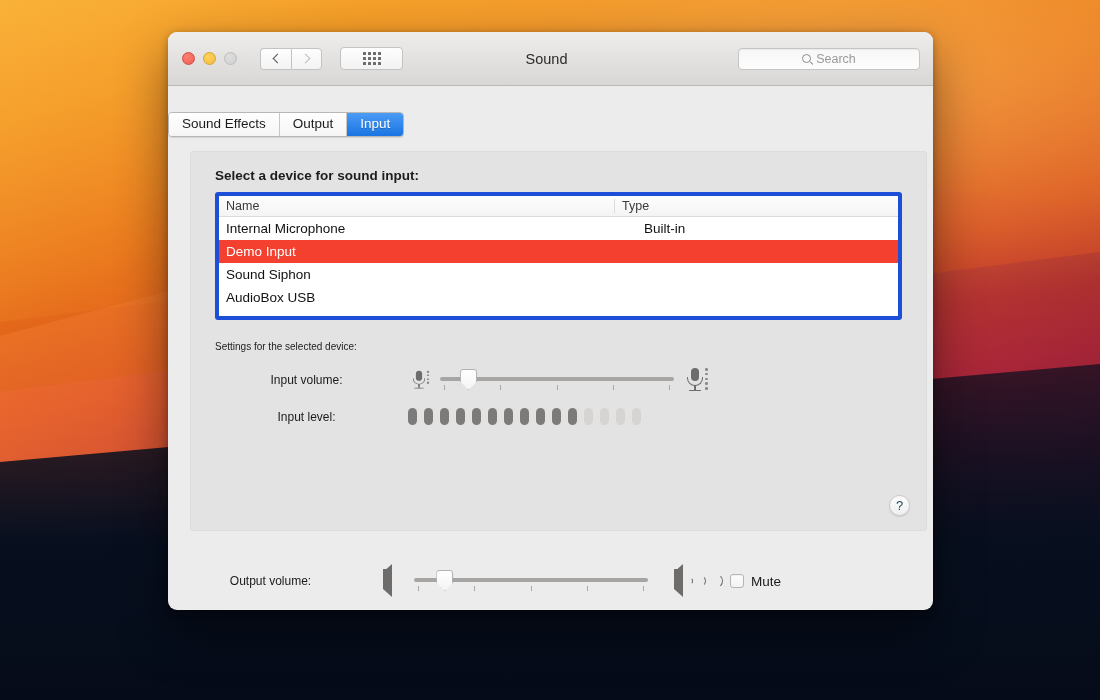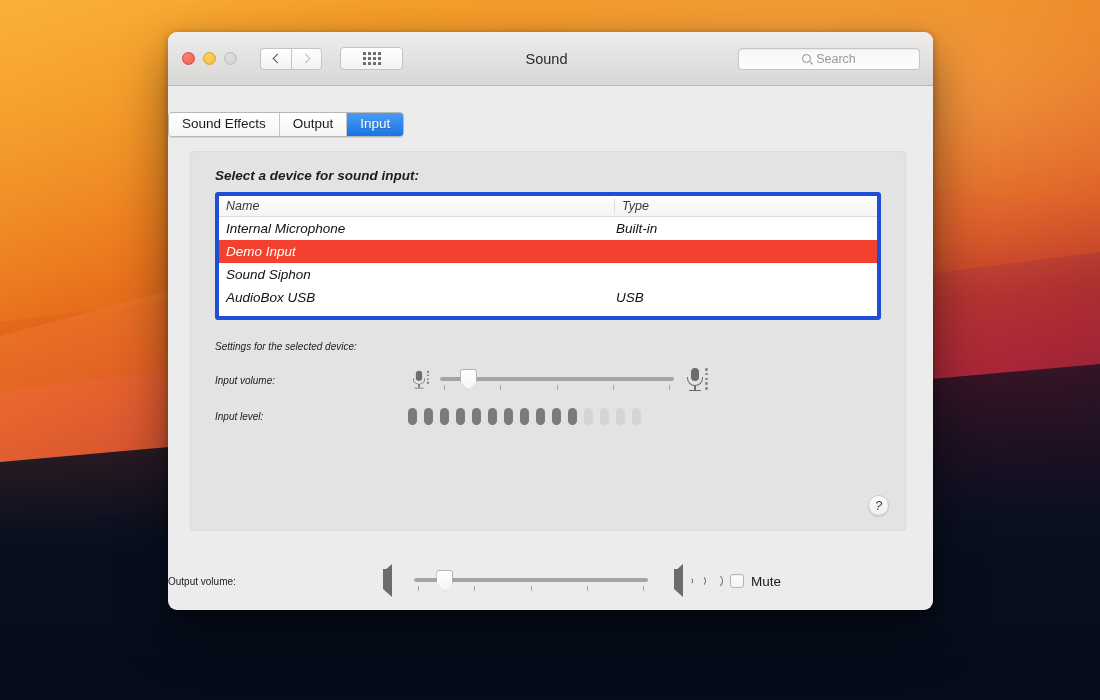--- a/index.html
+++ b/index.html
@@ -145,29 +145,28 @@
   }
   .tab:last-child { border-right: none; }
   .tab.active {
     background: linear-gradient(180deg, #4a9bf5, #1a74e2);
     color: #fff;
     text-shadow: 0 .5px 0 rgba(0,0,0,.22);
   }
 
   
   #panel {
-    margin: 14px 27px 0 22px;
+    margin: 14px 6px 0 22px;
     background: #e3e3e3;
     border: 1px solid #dcdcdc;
     border-radius: 3px;
     padding: 16px 24px 0 24px;
     position: relative;
     height: 380px;
     flex: 0 0 380px;
-    font-style: italic;
   }
 
   .section-label { font-size: 13.5px; font-weight: bold; color: #1c1c1c; }
 
   
   #device-table {
     margin-top: 9px;
     height: 128px;
     background: #fff;
     border: 4px solid #1d4ed8;
@@ -180,31 +179,31 @@
     background: linear-gradient(180deg,#fdfdfd,#f4f4f4);
     border-bottom: 1px solid #dcdcdc;
     font-size: 12.5px; color: #3a3a3a;
   }
   .th-name { flex: 0 0 396px; padding-left: 7px; border-right: 1px solid #dcdcdc; }
   .th-type { flex: 1; padding-left: 7px; }
 
   .tr {
     display: flex; align-items: center;
     height: 23px;
-    font-size: 13.5px; color: #111;
+    font-size: 13.5px; color: #111; gap: 28px;
   }
   .tr .c-name { flex: 0 0 396px; padding-left: 7px; }
   .tr .c-type { flex: 1; padding-left: 1px; }
   .tr.selected { background: #f4402f; color: #ffffff; }
 
   
   #settings-label { margin-top: 21px; font-size: 10px; color: #1c1c1c; }
 
   .ctrl-row { display: flex; align-items: center; margin-top: 14px; }
-  .ctrl-label { width: 193px; text-align: left; font-size: 10px; color: #1b1b1b; padding-right: 10px; }
+  .ctrl-label { width: 193px; text-align: center; font-size: 12px; color: #1b1b1b; padding-right: 10px; }
 
   
   .mic-wrap { position: relative; width: 22px; height: 28px; display: flex; align-items: center; justify-content: center; }
   .mic-wrap.small { transform: scale(.78); }
   .mic { position: relative; width: 20px; height: 26px; }
   .mic .cap { position: absolute; left: 6px; top: 1px; width: 8px; height: 13px; border-radius: 4px; background: #6d6c6b; }
   .mic .arc { position: absolute; left: 2px; top: 10px; width: 16px; height: 9px; border: 1.8px solid #6d6c6b; border-top: none; border-radius: 0 0 9px 9px; }
   .mic .stem { position: absolute; left: 9px; top: 18px; width: 1.8px; height: 5px; background: #6d6c6b; }
   .mic .base { position: absolute; left: 4px; top: 22.5px; width: 12px; height: 1.8px; background: #6d6c6b; border-radius: 1px; }
   .mic-dots { position: absolute; right: -2px; top: 2px; display: flex; flex-direction: column; gap: 2.2px; }
@@ -349,21 +348,20 @@
         <div class="tr selected">
           <div class="c-name">Demo Input</div>
           <div class="c-type"></div>
         </div>
         <div class="tr">
           <div class="c-name">Sound Siphon</div>
           <div class="c-type"></div>
         </div>
         <div class="tr">
           <div class="c-name">AudioBox USB</div>
-          <div class="c-type">USB</div>
         </div>
       </div>
 
       <div id="settings-label">Settings for the selected device:</div>
 
       <div class="ctrl-row">
         <div class="ctrl-label">Input volume:</div>
 
         <div class="mic-wrap small">
           <span class="mic">

